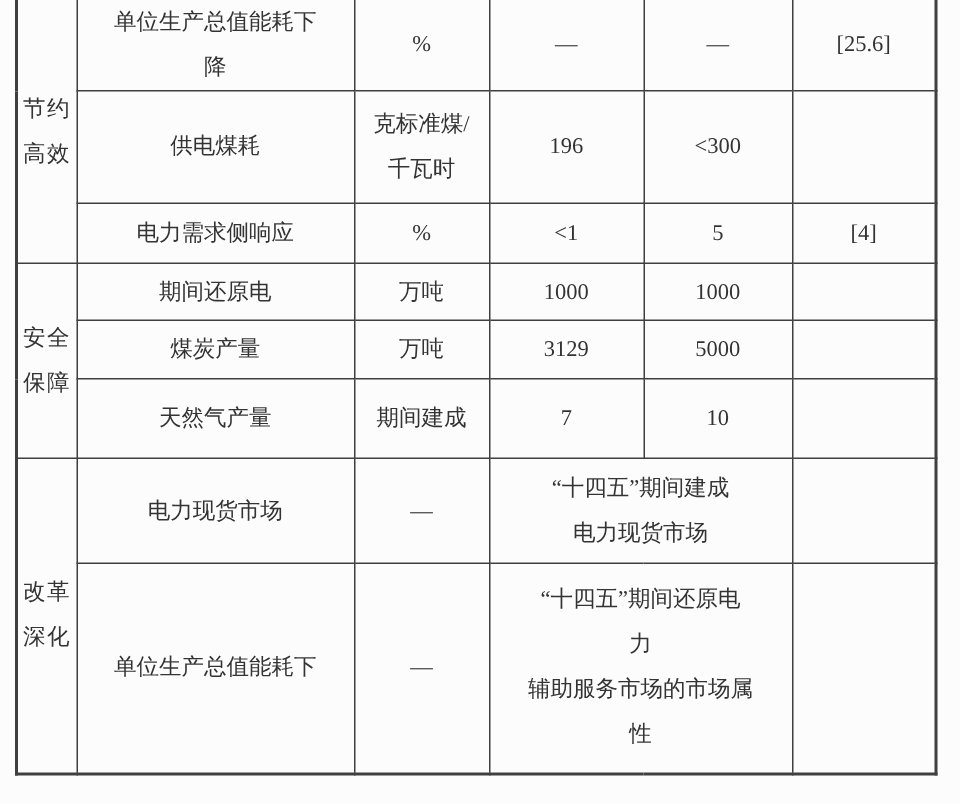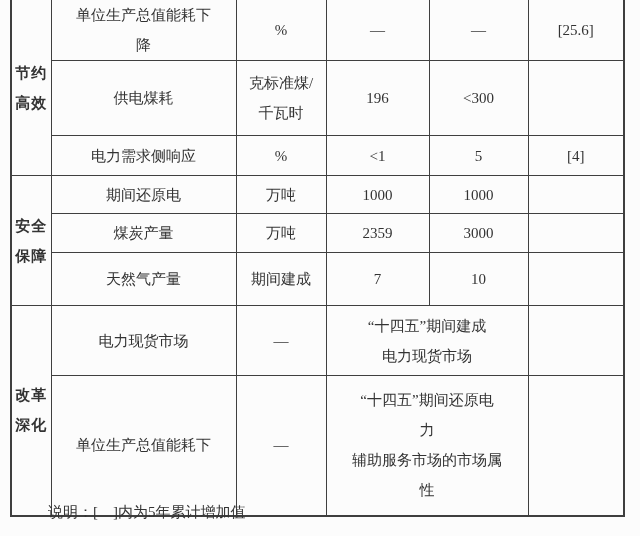--- a/index.html
+++ b/index.html
@@ -41,21 +41,20 @@
   tr.r1 { height: 60px; }
   tr.r2 { height: 75px; }
   tr.r3 { height: 40px; }
   tr.r4 { height: 38px; }
   tr.r5 { height: 39px; }
   tr.r6 { height: 53px; }
   tr.r7 { height: 70px; }
   tr.r8 { height: 140px; }
   td.cat {
     letter-spacing: 1px;
-    font-weight: bold;
   }
   .note {
     position: absolute;
     left: 48px;
     top: 503px;
     font-size: 15px;
     color: #333333;
     white-space: nowrap;
   }
 </style>
@@ -104,22 +103,22 @@
 保障</td>
         <td>期间还原电</td>
         <td>万吨</td>
         <td>1000</td>
         <td>1000</td>
         <td></td>
       </tr>
       <tr class="r5">
         <td>煤炭产量</td>
         <td>万吨</td>
-        <td>2359</td>
-        <td>3000</td>
+        <td>3129</td>
+        <td>5000</td>
         <td></td>
       </tr>
       <tr class="r6">
         <td>天然气产量</td>
         <td>期间建成</td>
         <td>7</td>
         <td>10</td>
         <td></td>
       </tr>
       <tr class="r7">
@@ -136,15 +135,14 @@
         <td>—</td>
         <td colspan="2">“十四五”期间还原电
 力
 辅助服务市场的市场属
 性</td>
         <td></td>
       </tr>
     </tbody>
   </table>
 
-  <div class="note">说明：[　]内为5年累计增加值</div>
 
 </div>
 
 </body></html>

